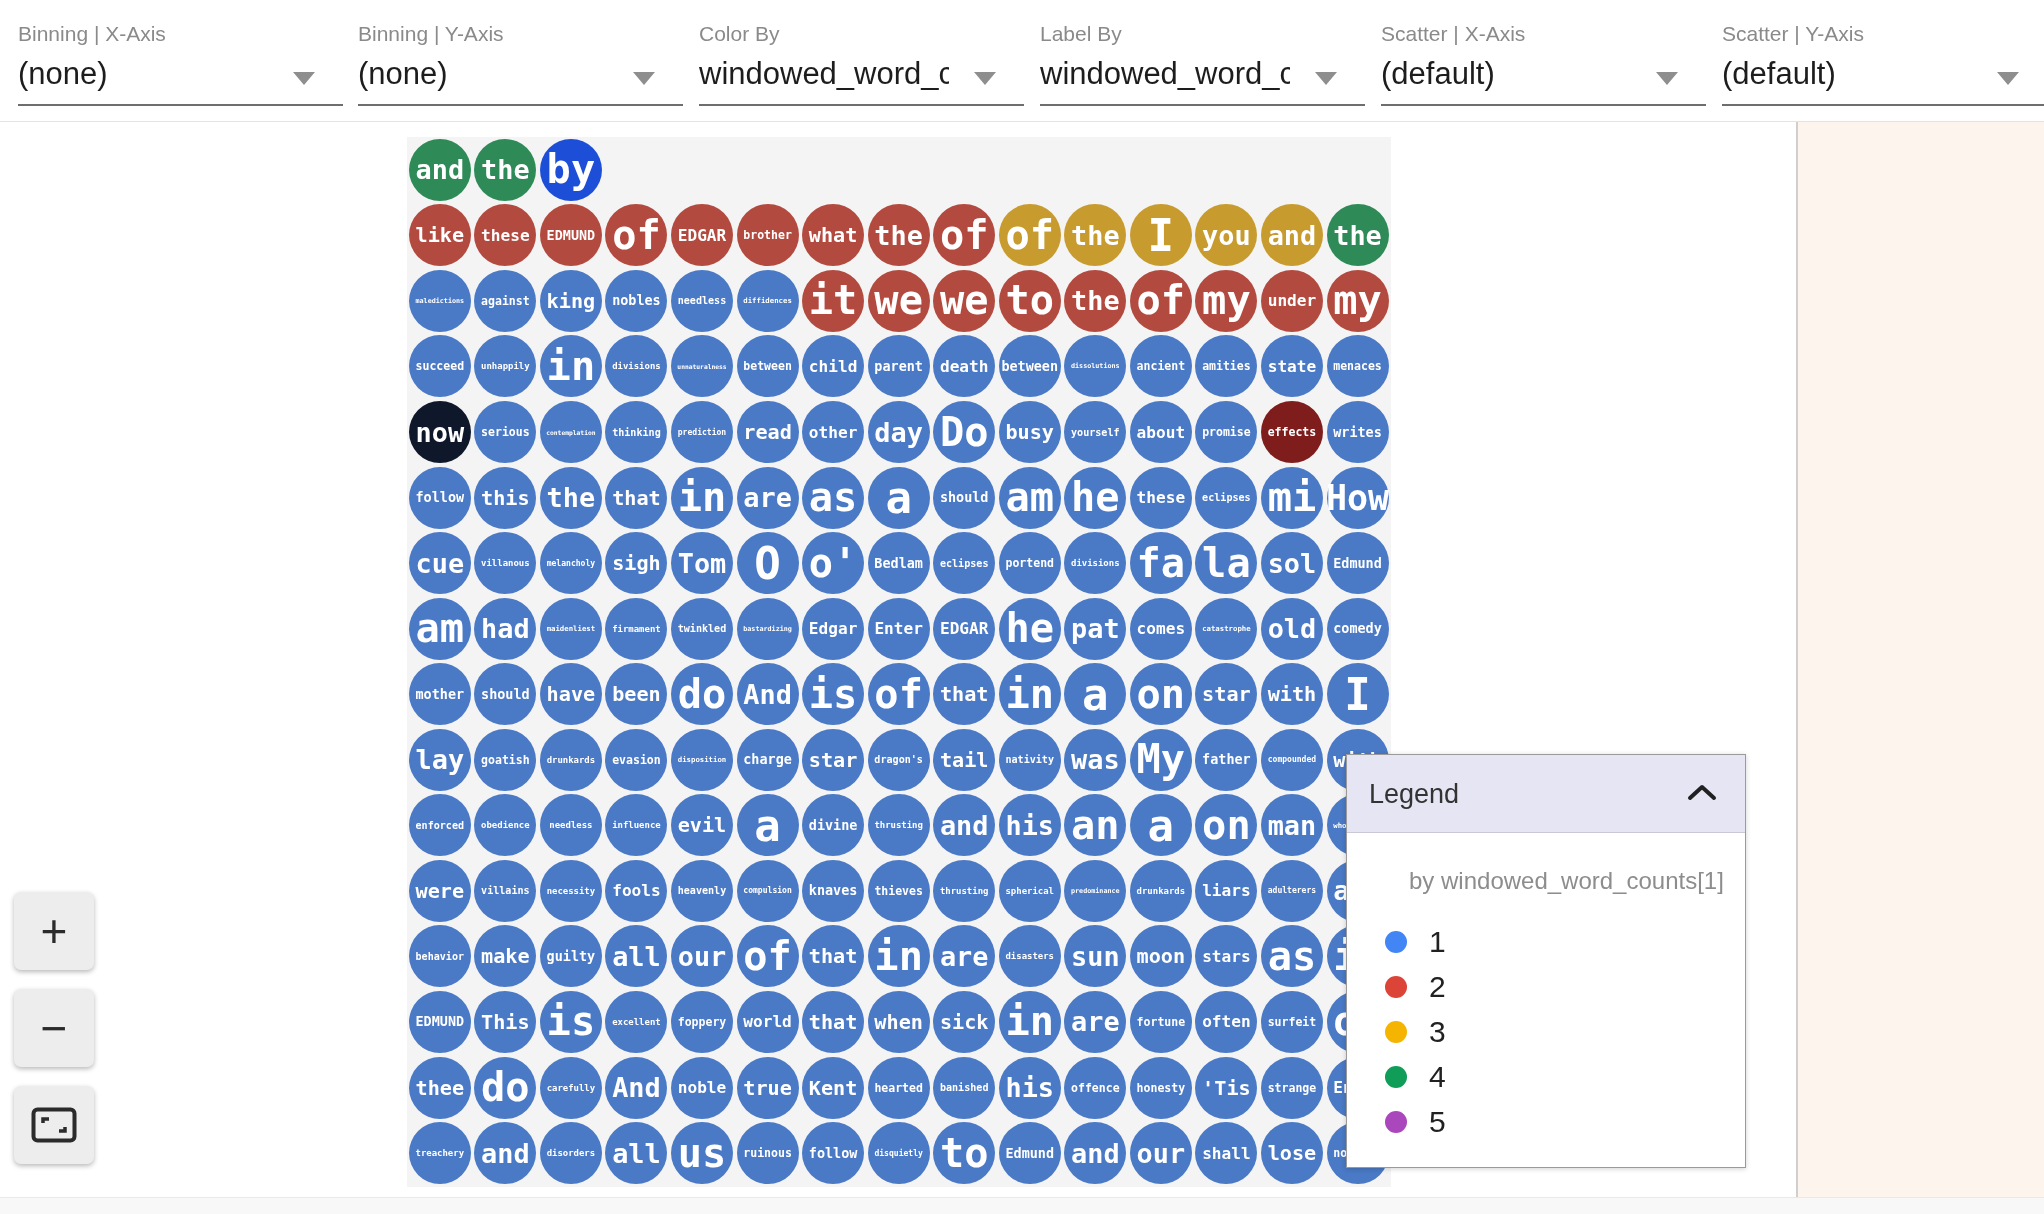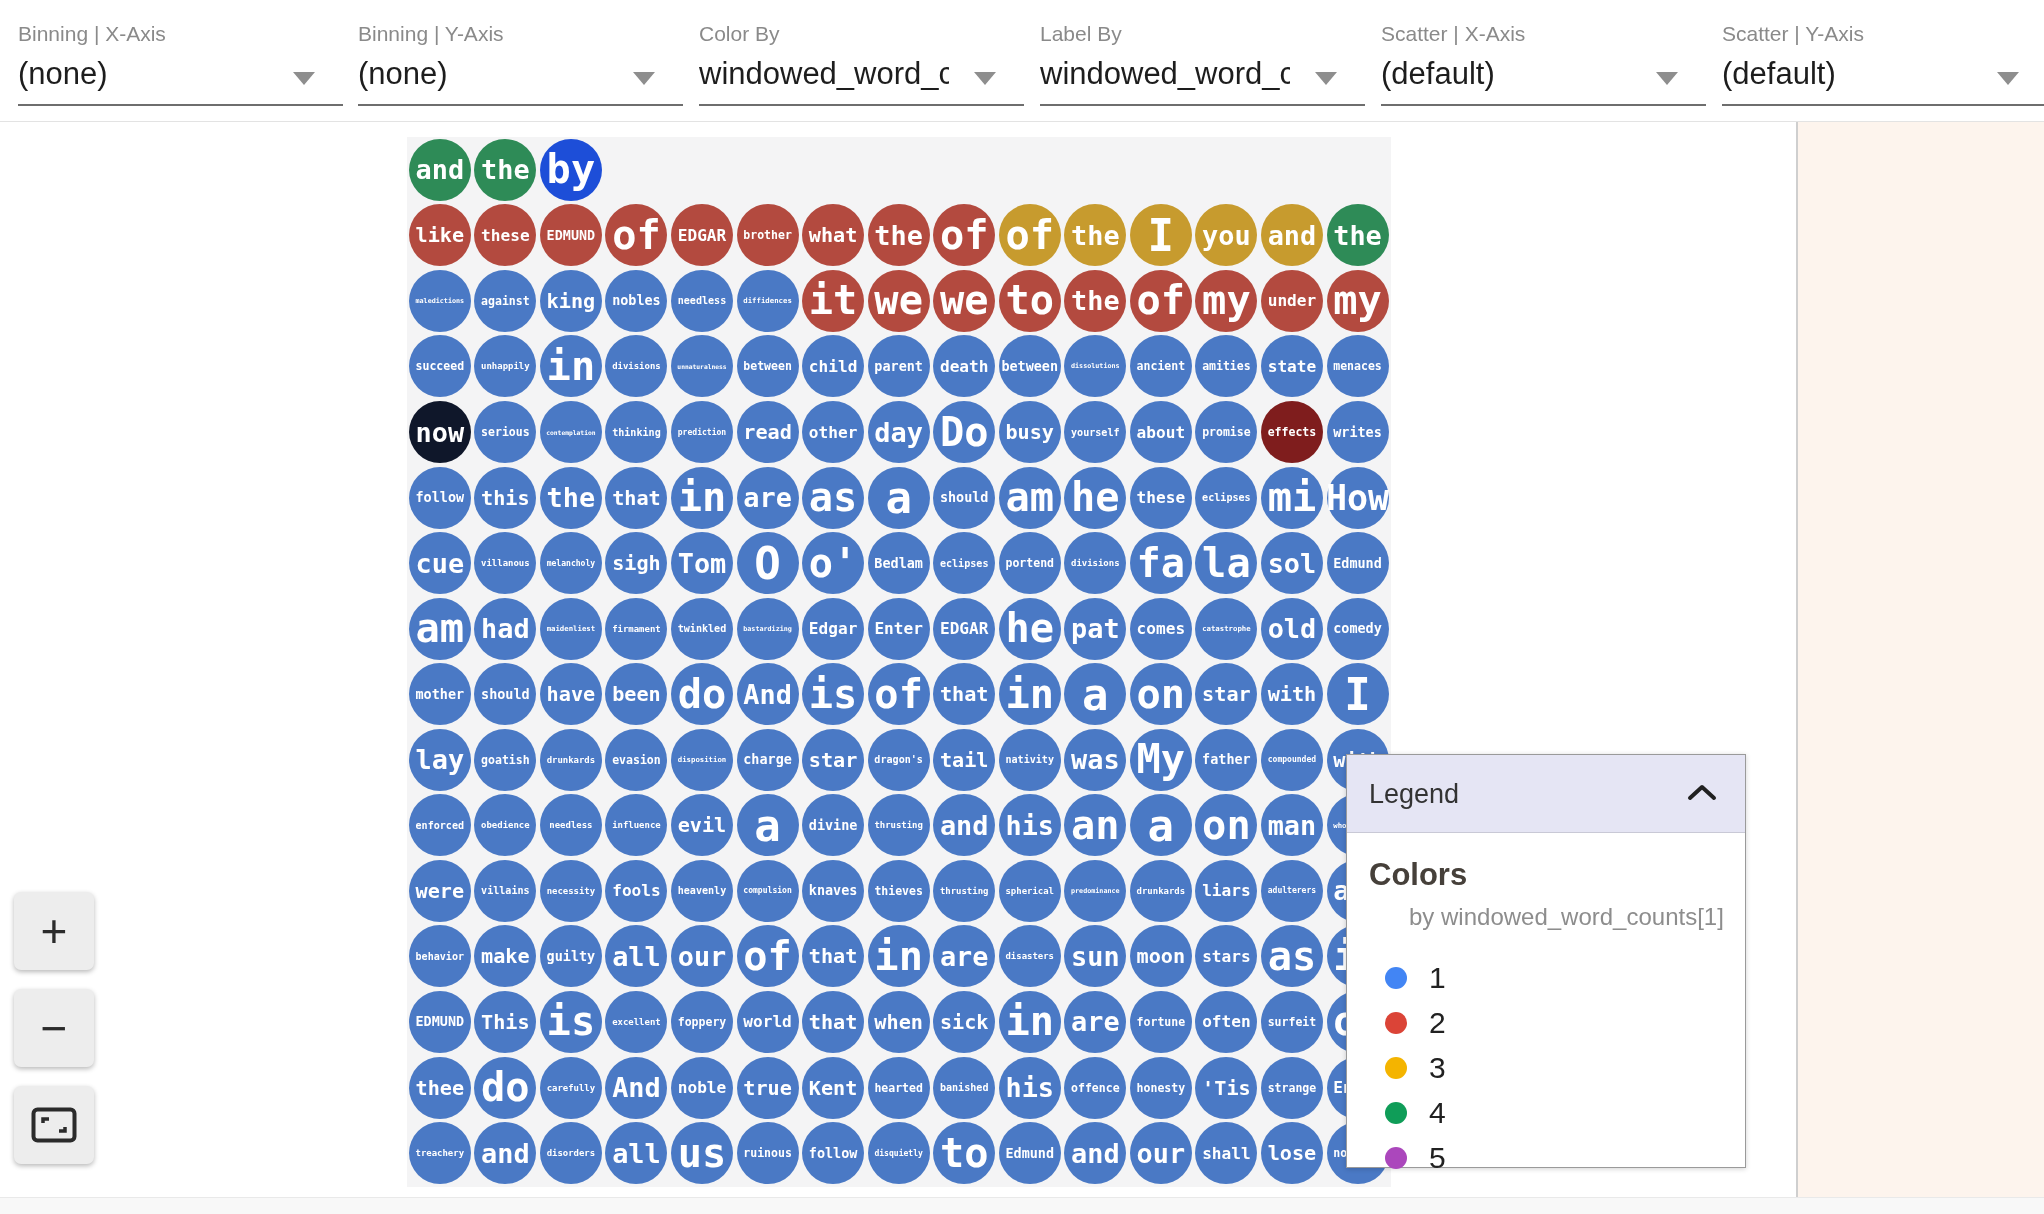--- a/index.html
+++ b/index.html
@@ -357,21 +357,20 @@
   </button>
 
   <div class="legend">
     <div class="legend-header">
       <div class="legend-title">Legend</div>
       <svg class="legend-chevron" width="30" height="18" viewBox="0 0 30 18">
         <polyline points="3,15 15,4 27,15" fill="none" stroke="#212121" stroke-width="4" stroke-linecap="round" stroke-linejoin="round"></polyline>
       </svg>
     </div>
     <div class="legend-body">
-      <div class="legend-section">Colors</div>
       <div class="legend-sub">by windowed_word_counts[1]</div>
       <div class="legend-items" id="legend-items">
           <div class="legend-item">
             <span class="legend-dot" style="background: rgb(66, 133, 244);"></span>
             <span class="legend-item-label">1</span>
           </div>
           <div class="legend-item">
             <span class="legend-dot" style="background: rgb(219, 68, 55);"></span>
             <span class="legend-item-label">2</span>
           </div>

